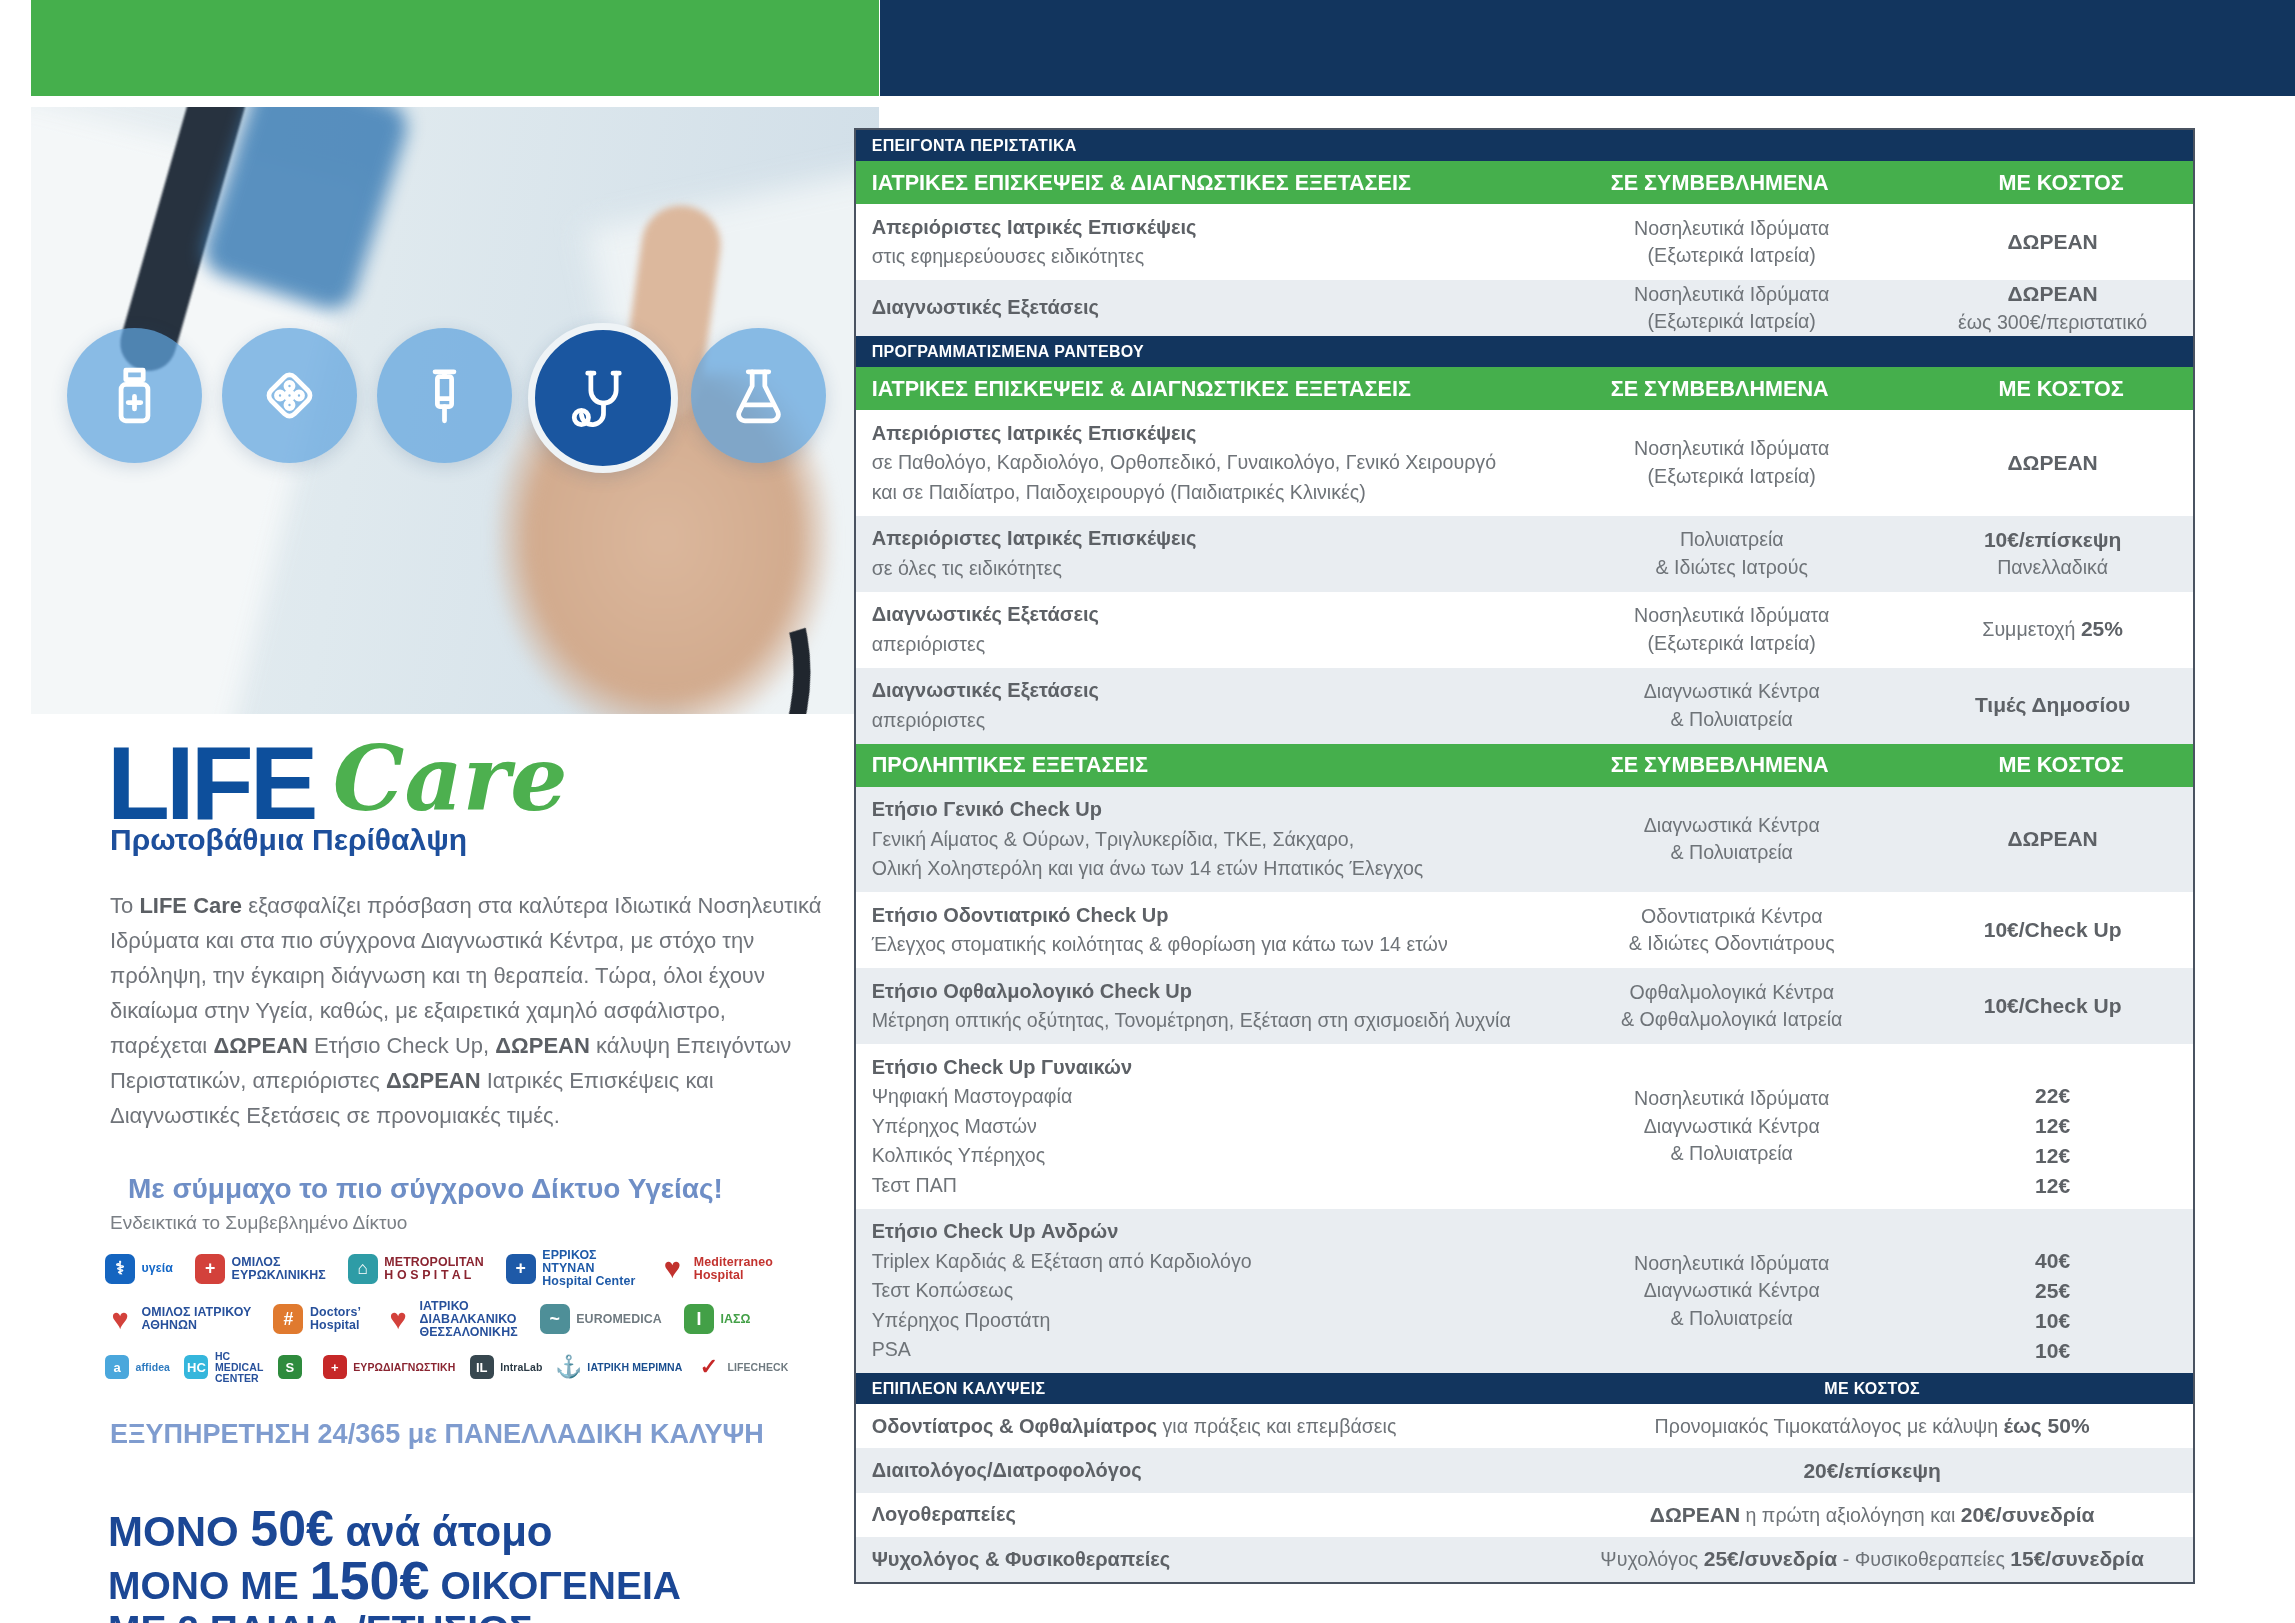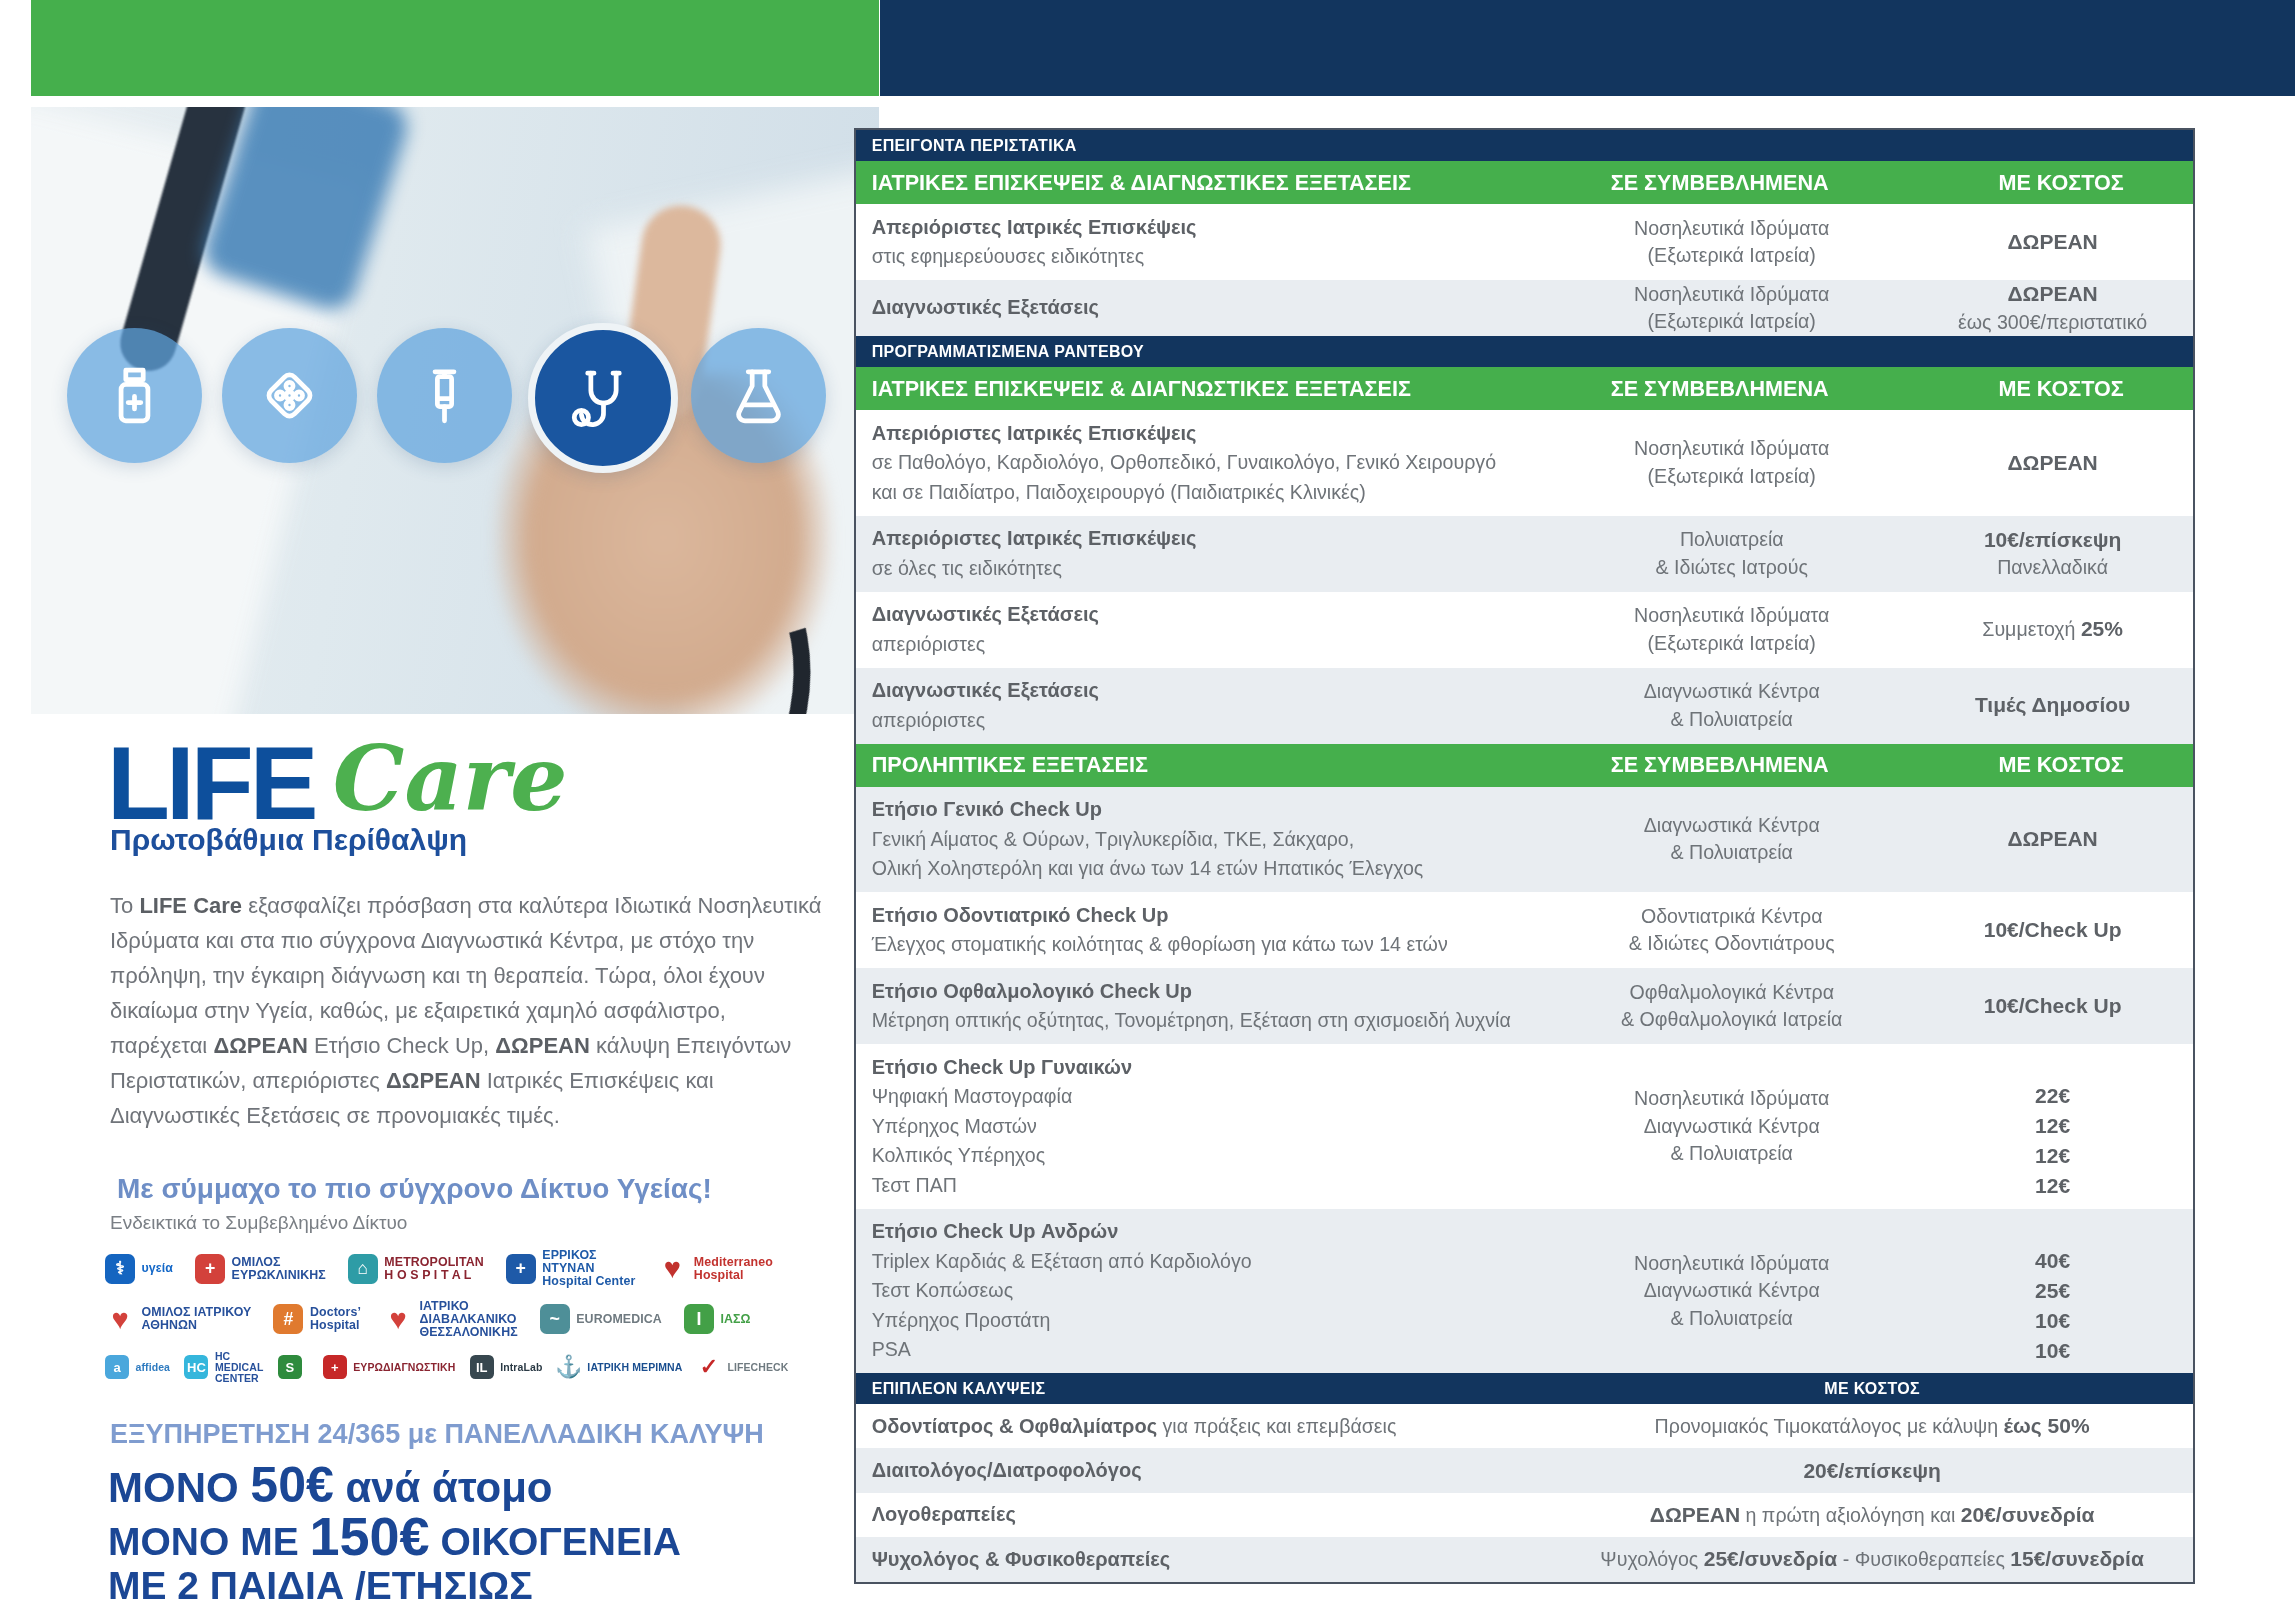--- a/index.html
+++ b/index.html
@@ -26,37 +26,37 @@
   .circ svg{width:79px;height:79px;stroke:#ffffff;stroke-width:6;fill:none;stroke-linecap:round;stroke-linejoin:round;}
   .circ.dark{background:#1A56A0;border:7.9px solid #eef3f6;width:136px;height:136px;top:216px;}
 
   
   .logo{position:absolute;left:107px;top:725px;white-space:nowrap;}
   .logo .life{font-size:103px;font-weight:bold;color:#0D4F9C;letter-spacing:-3.9px;}
   .logo .care{font-family:"DejaVu Serif",serif;font-style:italic;font-weight:bold;font-size:90px;color:#4DB04F;margin-left:18.3px;position:relative;top:-9.2px;}
   .tagline{position:absolute;left:110px;top:823px;font-size:30px;font-weight:bold;color:#1D4F9C;}
   .intro{position:absolute;left:110px;top:888px;width:713px;font-size:22px;line-height:35px;color:#70747A;margin:0;}
   .intro b{color:#5B5F64;}
-  .nethead{position:absolute;left:117px;top:1173px;font-size:28px;font-weight:bold;color:#6E8EC6;margin:0;}
+  .nethead{position:absolute;left:128px;top:1173px;font-size:28px;font-weight:bold;color:#6E8EC6;margin:0;}
   .netsub{position:absolute;left:110px;top:1212px;font-size:19px;color:#7A7F85;}
 
   .partners{position:absolute;left:105px;top:1249px;width:753px;display:flex;flex-direction:column;gap:11.8px;}
   .prow{display:flex;align-items:center;gap:22px;}
   .prow.small{gap:14.4px;}
   .chip{display:flex;align-items:center;gap:6.5px;}
   .mark{width:30px;height:30px;border-radius:6.5px;display:flex;align-items:center;justify-content:center;
         color:#fff;font-weight:bold;font-size:17.7px;flex:0 0 auto;}
   .mark.bgless{background:none !important;font-size:29px;}
   .prow.small .mark{width:24px;height:24px;font-size:13px;border-radius:5.2px;}
   .prow.small .mark.bgless{font-size:22px;}
   .pname{display:flex;flex-direction:column;font-size:12.4px;line-height:13px;font-weight:bold;letter-spacing:0.1px;}
   .prow.small .pname{font-size:10.5px;line-height:11px;}
 
   .serviceline{position:absolute;left:110px;top:1419px;font-size:27px;font-weight:bold;color:#7F9CCF;}
-  .price{position:absolute;left:108px;color:#1B4795;font-weight:bold;white-space:nowrap;}
+  .price{position:absolute;left:108px;color:#1B4795;font-weight:bold;white-space:nowrap;margin-top:44px;}
   .p1{top:1456px;font-size:42px;}
   .p1 .amt{font-size:50px;}
   .p2{top:1505px;font-size:39px;}
   .p2 .amt{font-size:54px;}
   .p3{top:1564px;font-size:39px;}
 
   
   .benefits{position:absolute;left:854px;top:128px;width:1341px;background:#ffffff;
             border:2.6px solid #4A5361;box-sizing:border-box;}
   .sec-navy{background:#12355E;color:#fff;font-weight:bold;font-size:16px;padding:6.5px 15.7px;letter-spacing:0.3px;position:relative;}

